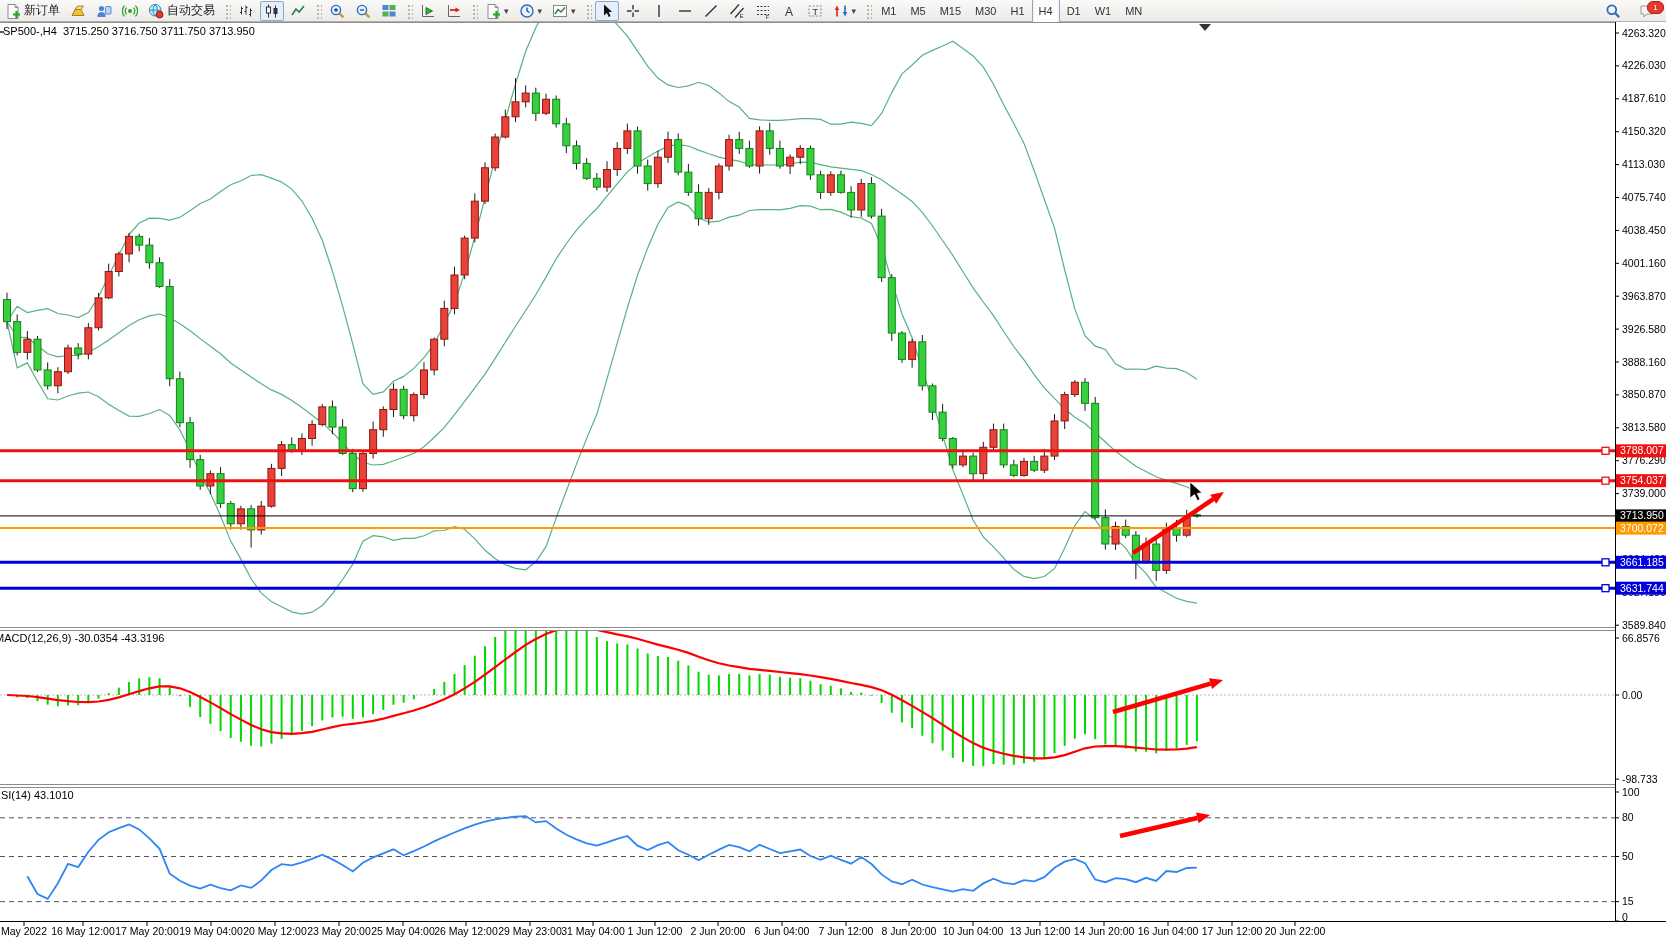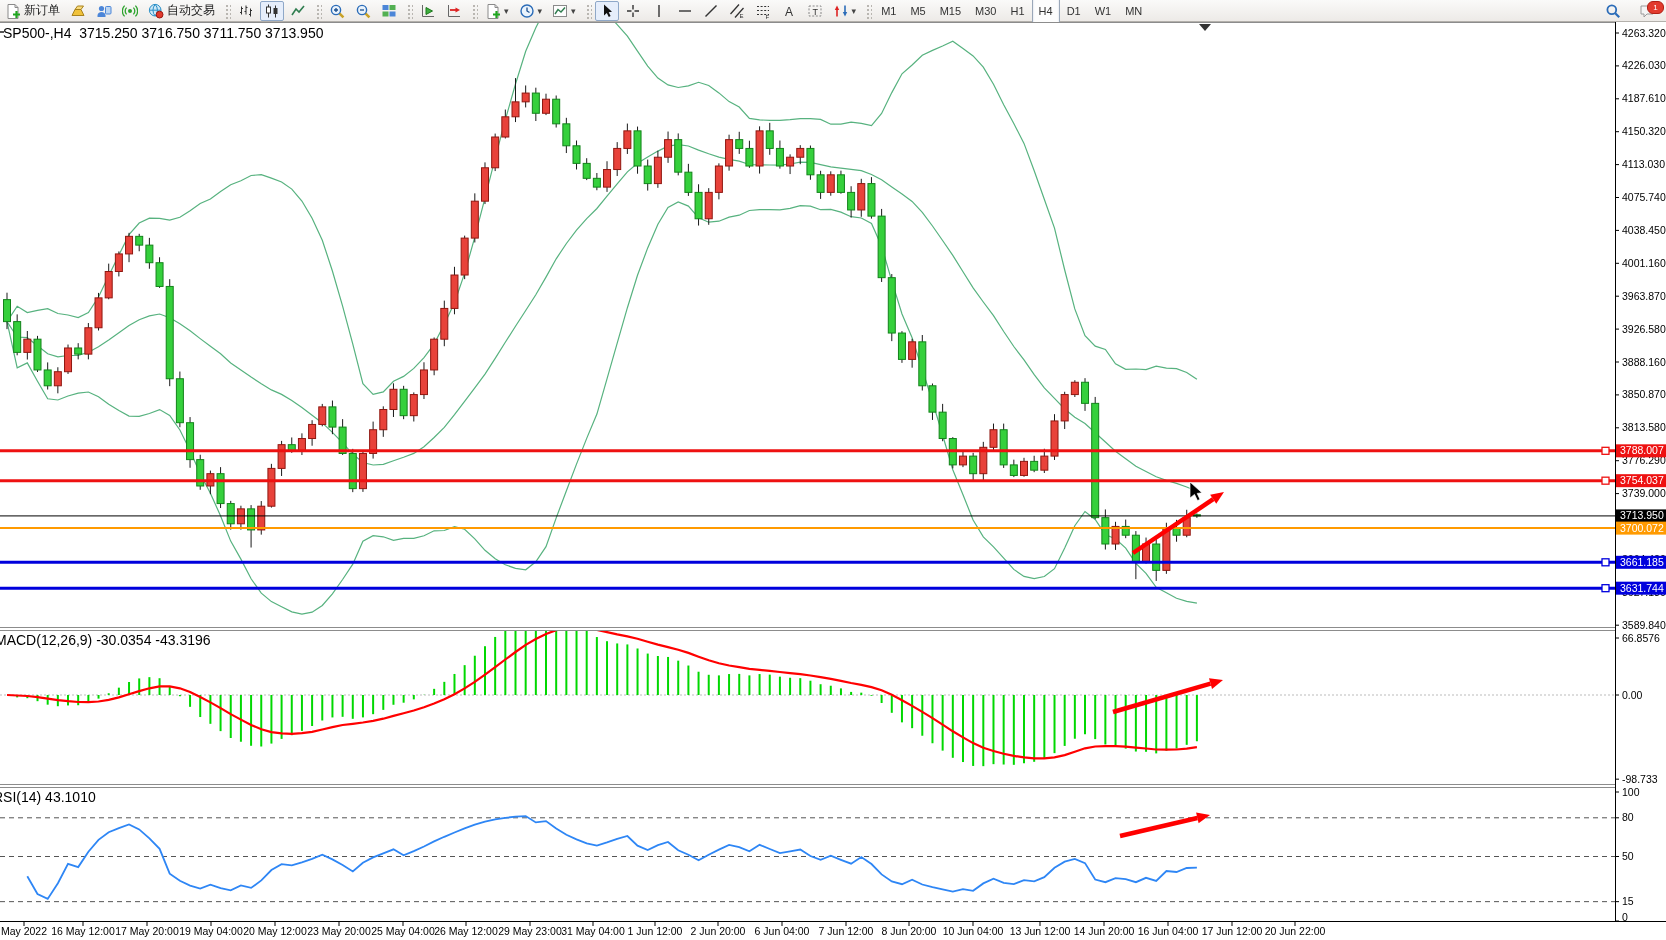--- a/index.html
+++ b/index.html
@@ -25,21 +25,21 @@
     font-size:11px;color:#333;border:1px solid transparent;}
   .tf-btn.active{background:#fdfdfd;border-color:#9aa7b8;box-shadow:inset 0 0 2px #c8d2e0;}
   #tb-right{position:absolute;right:6px;top:0;height:21px;display:flex;align-items:center;gap:8px;}
   #chat-btn{position:relative;}
   #chat-badge{position:absolute;right:-6px;top:-1px;min-width:11px;height:11px;border-radius:6px;
     background:#e23b2e;color:#fff;font-size:8px;line-height:11px;text-align:center;padding:0 2px;
     border:1px solid #b02015;}
   
   #chart-area{position:absolute;left:0;top:22px;width:1666px;height:918px;background:#fff;overflow:hidden;}
   #chart-svg{position:absolute;left:0;top:0;font-family:"Liberation Sans","DejaVu Sans",sans-serif;}
-  .panel-label{position:absolute;font-size:14px;color:#000;white-space:pre;}
+  .panel-label{position:absolute;font-size:11px;color:#000;white-space:pre;}
   #chart-title{left:3px;top:3px;}
   #title-dash{position:absolute;left:0;top:9px;width:4px;height:2px;background:#555;}
   #macd-label{left:-5px;top:610px;}
   #rsi-label{left:-7px;top:767px;}
 </style>
 </head>
 <body>
 
 <div id="app">
   <div id="toolbar">

